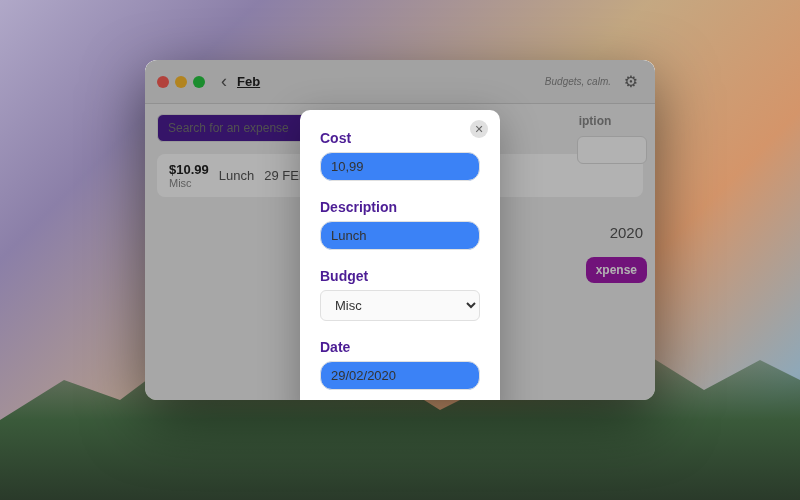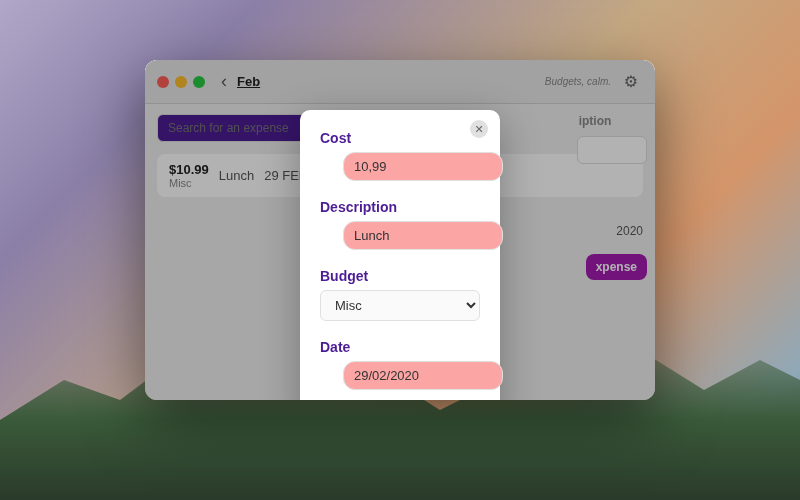--- a/index.html
+++ b/index.html
@@ -236,23 +236,22 @@
       display: block;
     }
 
     .modal-input {
       width: 100%;
       border: 1px solid #e0e0e0;
       border-radius: 12px;
       padding: 6px 10px;
       font-size: 13px;
       color: #333;
-      background: #fca5a5;
+      background: #3b82f6;
       outline: none;
-      margin-left: 23px;
     }
 
     .modal-select {
       width: 100%;
       border: 1px solid #e0e0e0;
       border-radius: 6px;
       padding: 6px 10px;
       font-size: 13px;
       color: #333;
       background: #fafafa;
@@ -271,21 +270,21 @@
     }
 
     .bg-right-text {
       font-size: 12px;
       color: #888;
       font-weight: 600;
       text-align: center;
     }
 
     .bg-date-text {
-      font-size: 12px;
+      font-size: 15px;
       color: #555;
       text-align: right;
       margin-top: 60px;
       padding-right: 4px;
     }
 
     .bg-save-btn {
       background: #a21caf;
       color: #fff;
       border: none;

